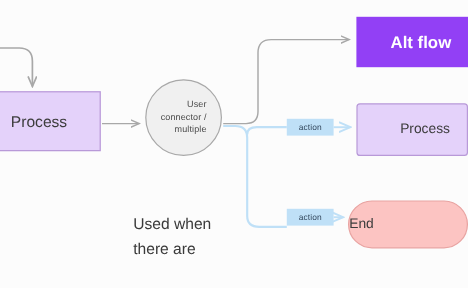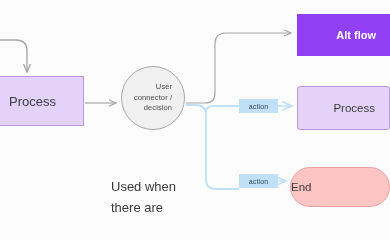--- a/index.html
+++ b/index.html
@@ -30,21 +30,21 @@
   }
   .decision .lbl{
     font-size:7.5px;color:#4A4A4A;line-height:1.45;letter-spacing:.1px;text-align:right;
   }
 
   
   .altflow{
     left:297px;top:14px;width:93px;height:42px;
     background:#9240F5;justify-content:flex-end;padding-right:14px;
   }
-  .altflow .lbl{font-size:11px;font-weight:bold;color:#FFFFFF;}
+  .altflow .lbl{font-size:14px;font-weight:bold;color:#FFFFFF;}
 
   
   .proc-right{
     left:297px;top:86px;width:93px;height:44px;
     background:#E4D2FA;border:1px solid #B899D8;border-radius:3px;
     justify-content:flex-end;padding-right:14px;
   }
   .proc-right .lbl{font-size:11.5px;color:#3C3C3C;}
 
   
@@ -101,21 +101,21 @@
   </svg>
 
   <div class="node proc-left">
     <span class="lbl">Process</span>
   </div>
 
   <div class="node decision">
     <span class="lbl">
       <span>User</span><br>
       <span>connector /</span><br>
-      <span>decision</span>
+      <span>multiple</span>
     </span>
   </div>
 
   <div class="node altflow">
     <span class="lbl">Alt flow</span>
   </div>
 
   <div class="node proc-right">
     <span class="lbl">Process</span>
   </div>

